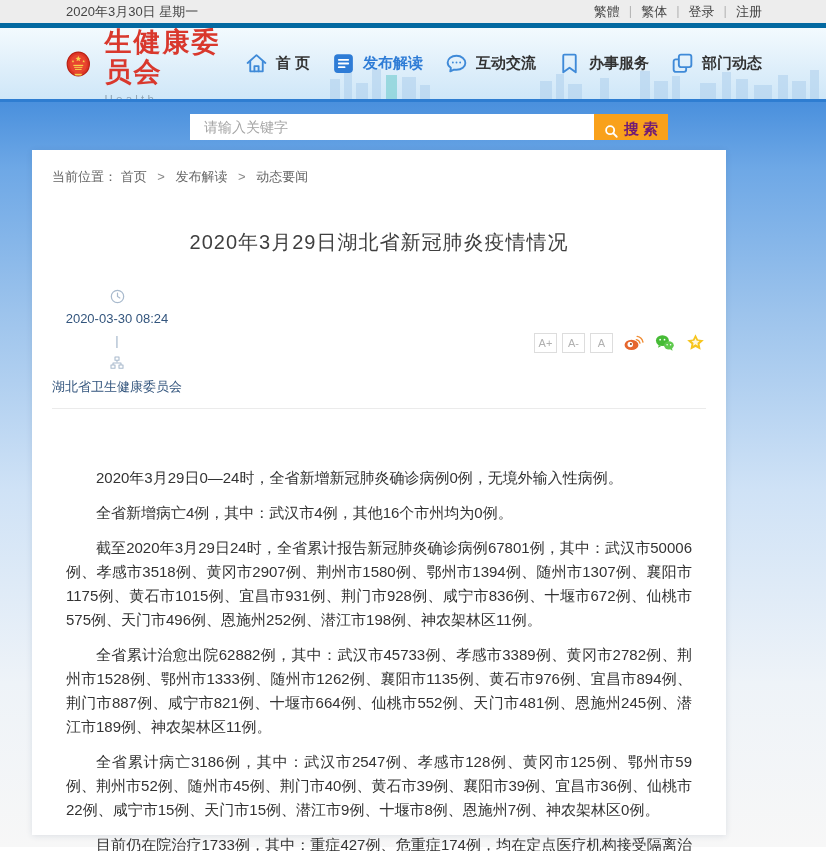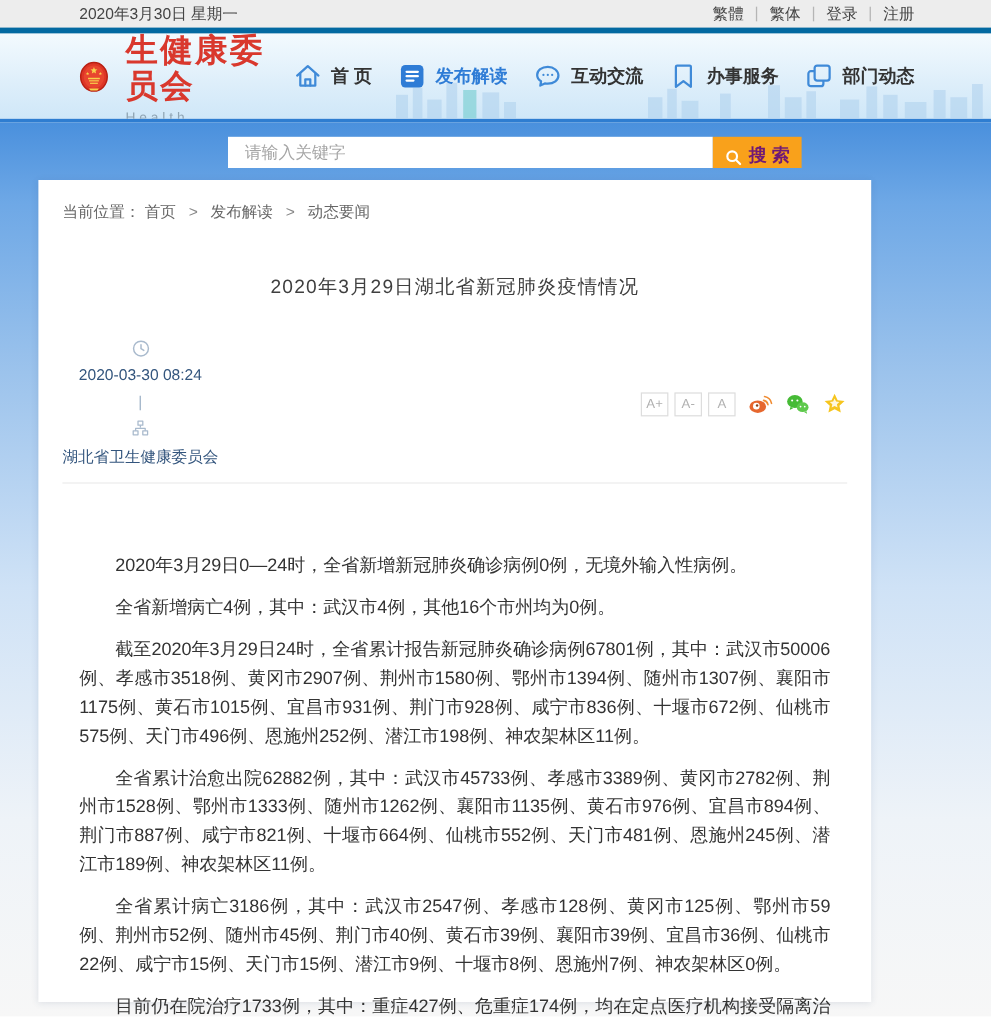--- a/index.html
+++ b/index.html
@@ -54,21 +54,21 @@
   }
   
   .card {
     margin-left:32px; width:694px; height:685px; background:#fff;
     box-shadow:0 1px 6px rgba(30,60,100,.12); padding-top:18px;
   }
   .breadcrumb { margin:0 20px; font-size:13px; color:#666; }
   .breadcrumb .crumb { cursor:pointer; }
   .breadcrumb .bsep { margin:0 7px; color:#888; }
   .article-title {
-    text-align:center; font-size:16px; color:#3f3f3f; font-weight:400;
+    text-align:center; font-size:20px; color:#3f3f3f; font-weight:400;
     letter-spacing:1px; margin-top:43px;
   }
   .meta-row {
     margin:33px 20px 0; display:flex; align-items:center;
     font-size:13px; color:#33557d;
   }
   .meta-left { display:flex; align-items:center; gap:7px;flex-direction:column; }
   .meta-divider { color:#9fb3c8; margin:0 8px; }
   .meta-right { margin-left:auto; display:flex; align-items:center; gap:5px; }
   .fontbox {

